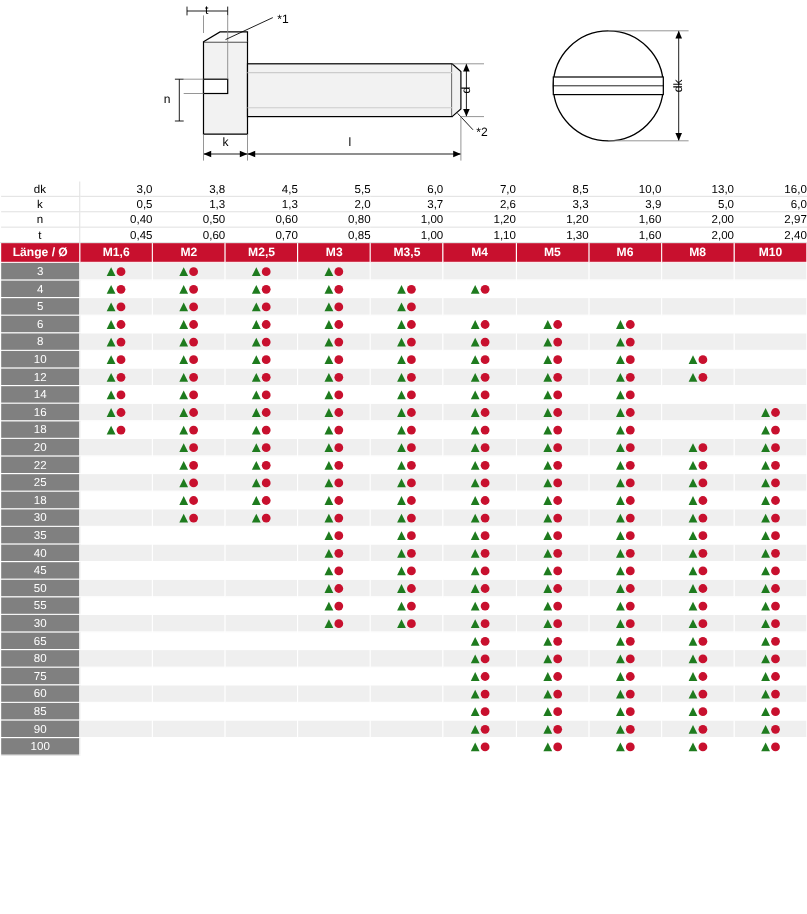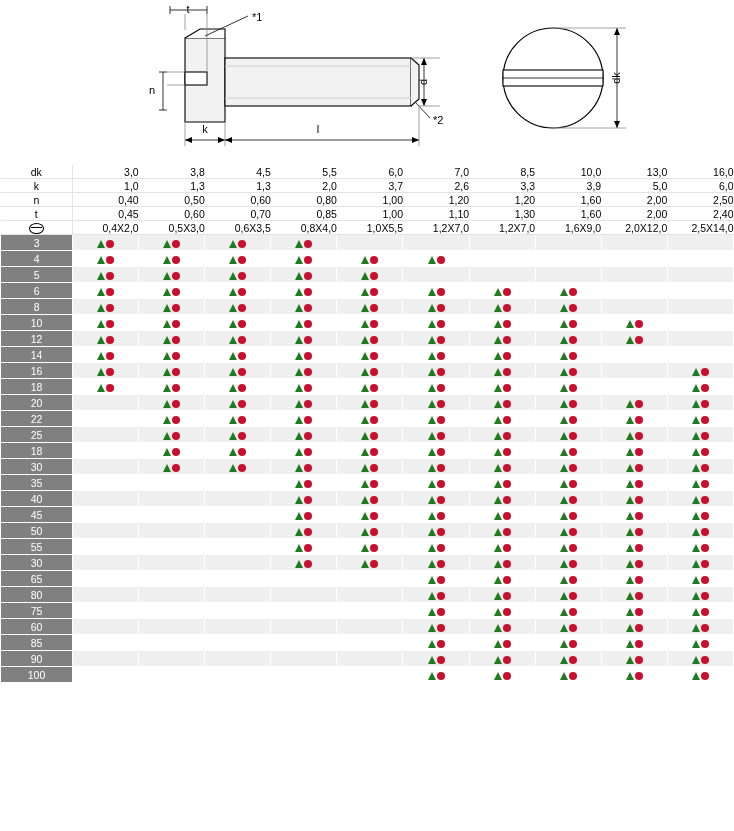--- a/index.html
+++ b/index.html
@@ -249,21 +249,21 @@
             <td>5,5</td>
             <td>6,0</td>
             <td>7,0</td>
             <td>8,5</td>
             <td>10,0</td>
             <td>13,0</td>
             <td>16,0</td>
           </tr>
           <tr class="dimrow">
             <td class="labelcell">k</td>
-            <td>1,0</td>
+            <td>0,5</td>
             <td>1,3</td>
             <td>1,3</td>
             <td>2,0</td>
             <td>3,7</td>
             <td>2,6</td>
             <td>3,3</td>
             <td>3,9</td>
             <td>5,0</td>
             <td>6,0</td>
           </tr>
@@ -271,47 +271,47 @@
             <td class="labelcell">n</td>
             <td>0,40</td>
             <td>0,50</td>
             <td>0,60</td>
             <td>0,80</td>
             <td>1,00</td>
             <td>1,20</td>
             <td>1,20</td>
             <td>1,60</td>
             <td>2,00</td>
-            <td>2,50</td>
+            <td>2,97</td>
           </tr>
           <tr class="dimrow">
             <td class="labelcell">t</td>
             <td>0,45</td>
             <td>0,60</td>
             <td>0,70</td>
             <td>0,85</td>
             <td>1,00</td>
             <td>1,10</td>
             <td>1,30</td>
             <td>1,60</td>
             <td>2,00</td>
             <td>2,40</td>
           </tr>
-          <tr class="dimrow">
-            <td class="labelcell"><span style="display: inline-block; width: 13px; height: 9px; border: 1.2px solid rgb(0, 0, 0); border-radius: 50%; position: relative; vertical-align: middle;"><span style="position: absolute; left: 1px; right: 1px; top: 3px; height: 1.5px; background: rgb(0, 0, 0);"></span></span></td>
-            <td>0,4X2,0</td>
-            <td>0,5X3,0</td>
-            <td>0,6X3,5</td>
-            <td>0,8X4,0</td>
-            <td>1,0X5,5</td>
-            <td>1,2X7,0</td>
-            <td>1,2X7,0</td>
-            <td>1,6X9,0</td>
-            <td>2,0X12,0</td>
-            <td>2,5X14,0</td>
+          <tr class="headrow">
+            <td class="labelcell">Länge / Ø</td>
+            <td>M1,6</td>
+            <td>M2</td>
+            <td>M2,5</td>
+            <td>M3</td>
+            <td>M3,5</td>
+            <td>M4</td>
+            <td>M5</td>
+            <td>M6</td>
+            <td>M8</td>
+            <td>M10</td>
           </tr>
           <tr class="datarow odd">
             <td class="labelcell">3</td>
             <td class="cell"><span class="marks"><span class="tri"></span><span class="dot"></span></span></td>
             <td class="cell"><span class="marks"><span class="tri"></span><span class="dot"></span></span></td>
             <td class="cell"><span class="marks"><span class="tri"></span><span class="dot"></span></span></td>
             <td class="cell"><span class="marks"><span class="tri"></span><span class="dot"></span></span></td>
             <td class="cell"></td>
             <td class="cell"></td>
             <td class="cell"></td>

